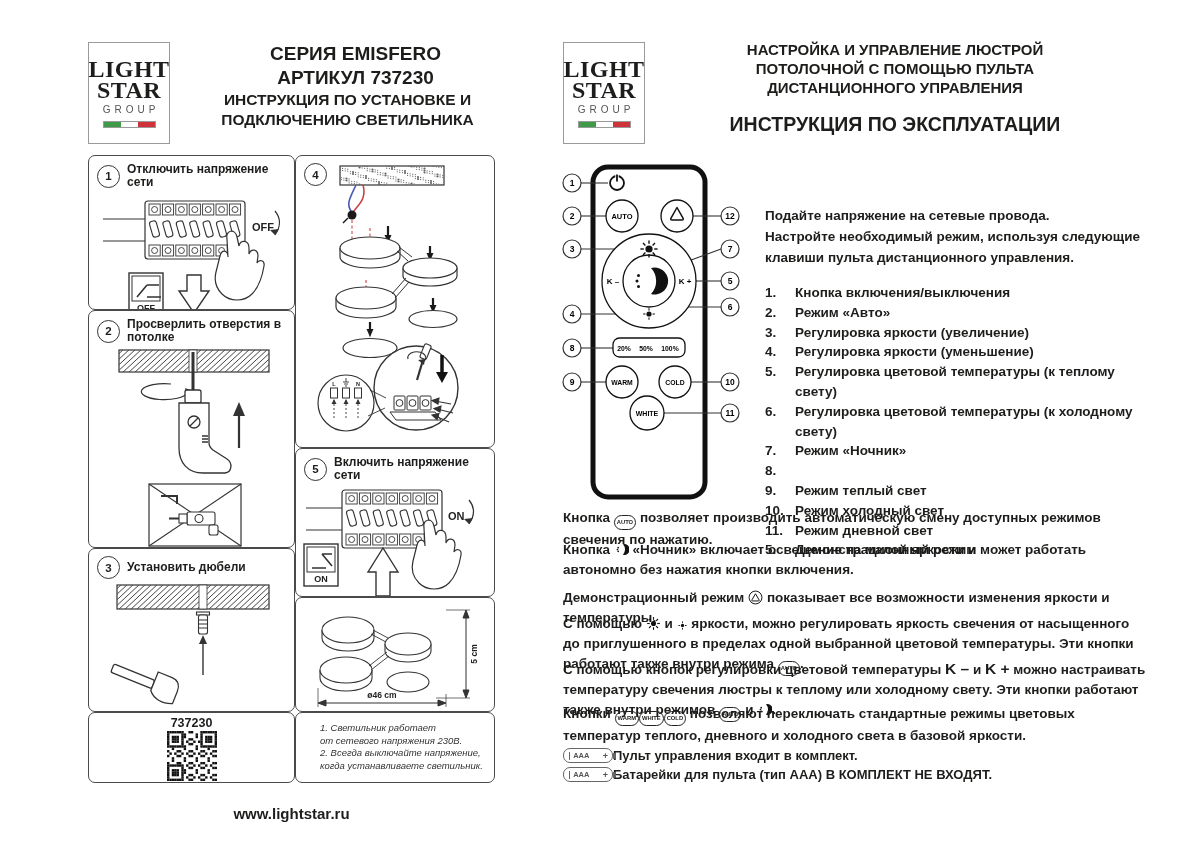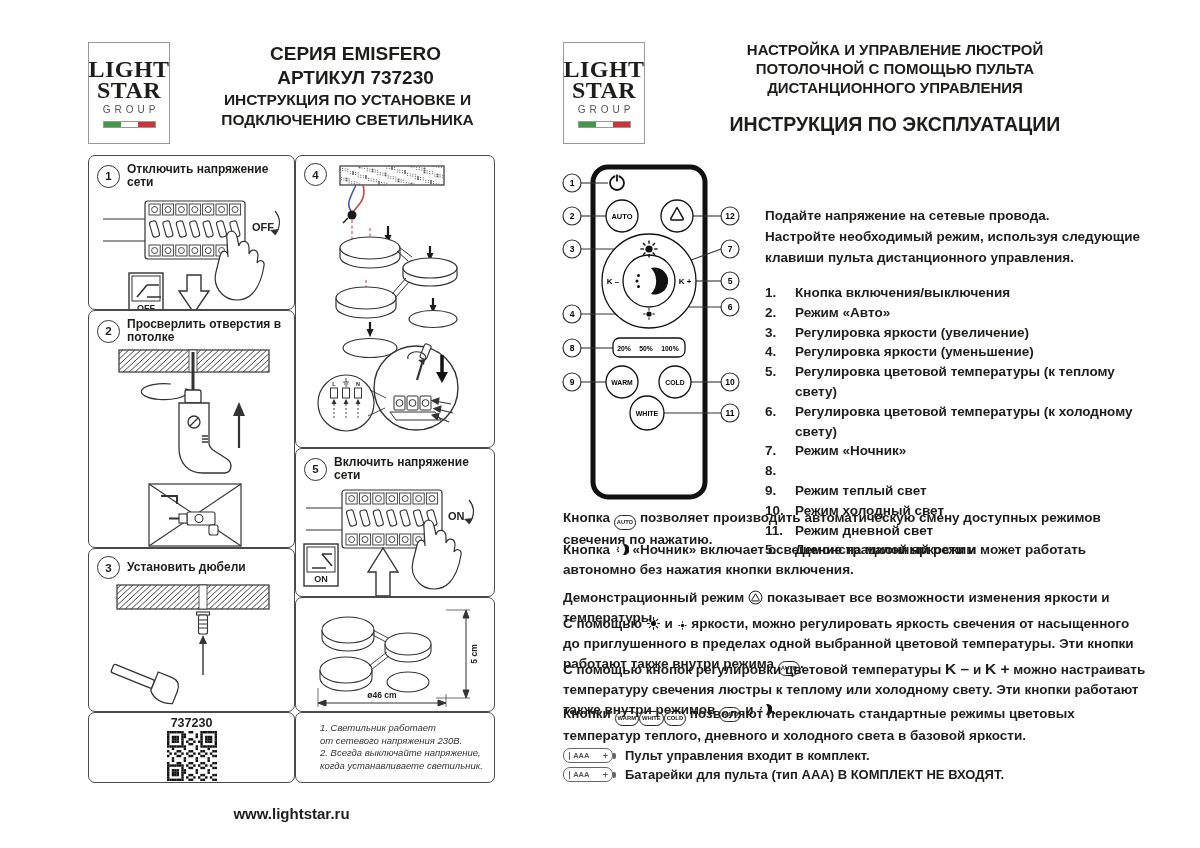--- a/index.html
+++ b/index.html
@@ -32,21 +32,21 @@
   
   .intro{font-size:13.5px;font-weight:700;line-height:21px;}
   .oplist{font-size:13.5px;font-weight:700;line-height:19.8px;}
   .oplist .li{display:flex;}
   .oplist .li-num{flex:0 0 30px;}
   .para{font-size:13.5px;font-weight:700;line-height:20px;width:585px;}
   .chip{display:inline-flex;align-items:center;justify-content:center;min-width:10px;height:13px;padding:0 2px;border:1.2px solid #222;border-radius:9px;font-size:5.8px;font-weight:700;vertical-align:-2px;letter-spacing:0;}
   .kkey{font-weight:700;font-size:15.5px;}
   .pic{display:inline-block;vertical-align:-3px;line-height:0;}
   .batrow{display:flex;align-items:center;font-size:13px;font-weight:700;}
-  .battery{position:relative;display:inline-flex;align-items:center;box-sizing:border-box;width:50px;height:15px;border:1.2px solid #666;border-radius:7px;margin-right:12px;color:#555;}
+  .battery{position:relative;display:inline-flex;align-items:center;box-sizing:border-box;width:50px;height:15px;border:1.2px solid #666;border-radius:7px;color:#555;}
   .battery .bat-minus{width:1.2px;height:8px;background:#666;margin-left:5px;}
   .battery .bat-label{font-size:7.5px;font-weight:700;margin-left:3px;flex:1;}
   .battery .bat-plus{font-size:9px;font-weight:700;margin-right:4px;}
   .battery .bat-tip{position:absolute;right:-3.5px;top:4px;width:3px;height:6px;background:#666;border-radius:0 2px 2px 0;}
   .footer-url{font-size:15px;font-weight:700;text-align:center;}
 </style>
 </head>
 <body>
 
 <div id="page">

